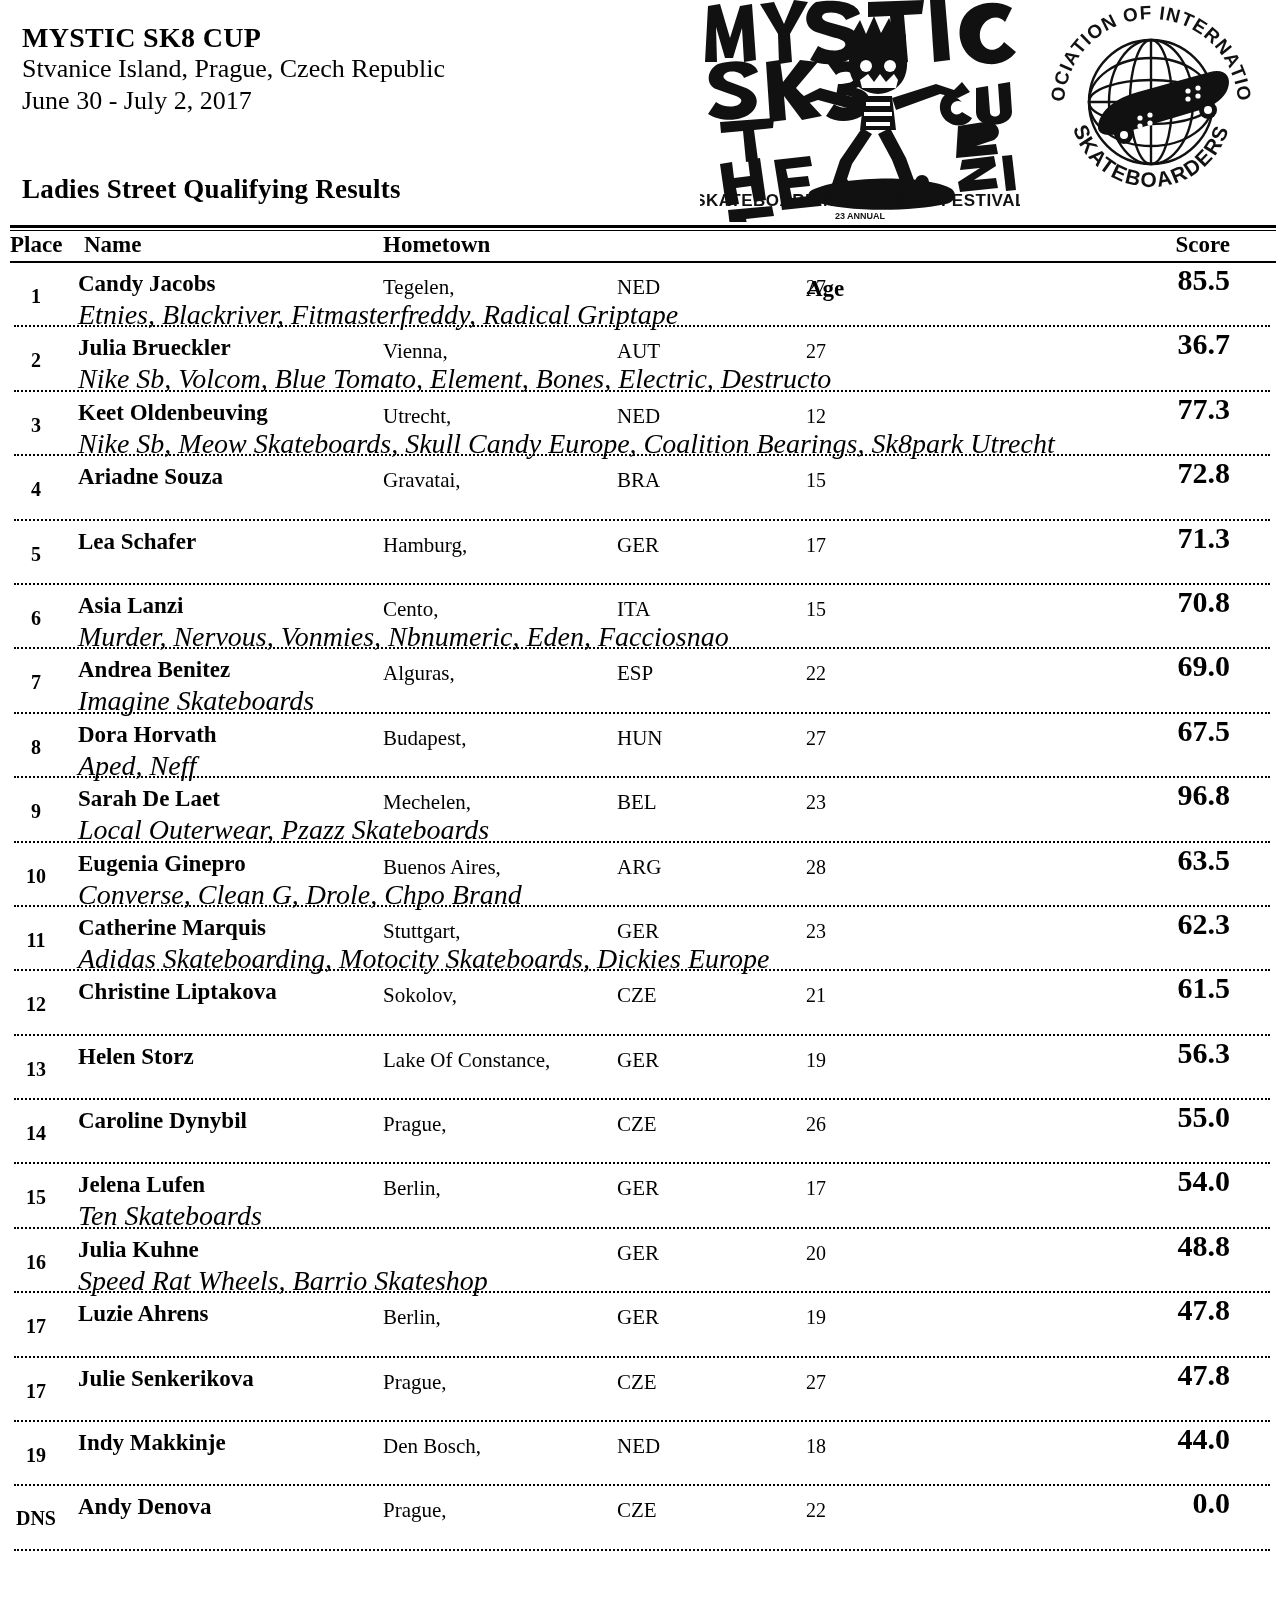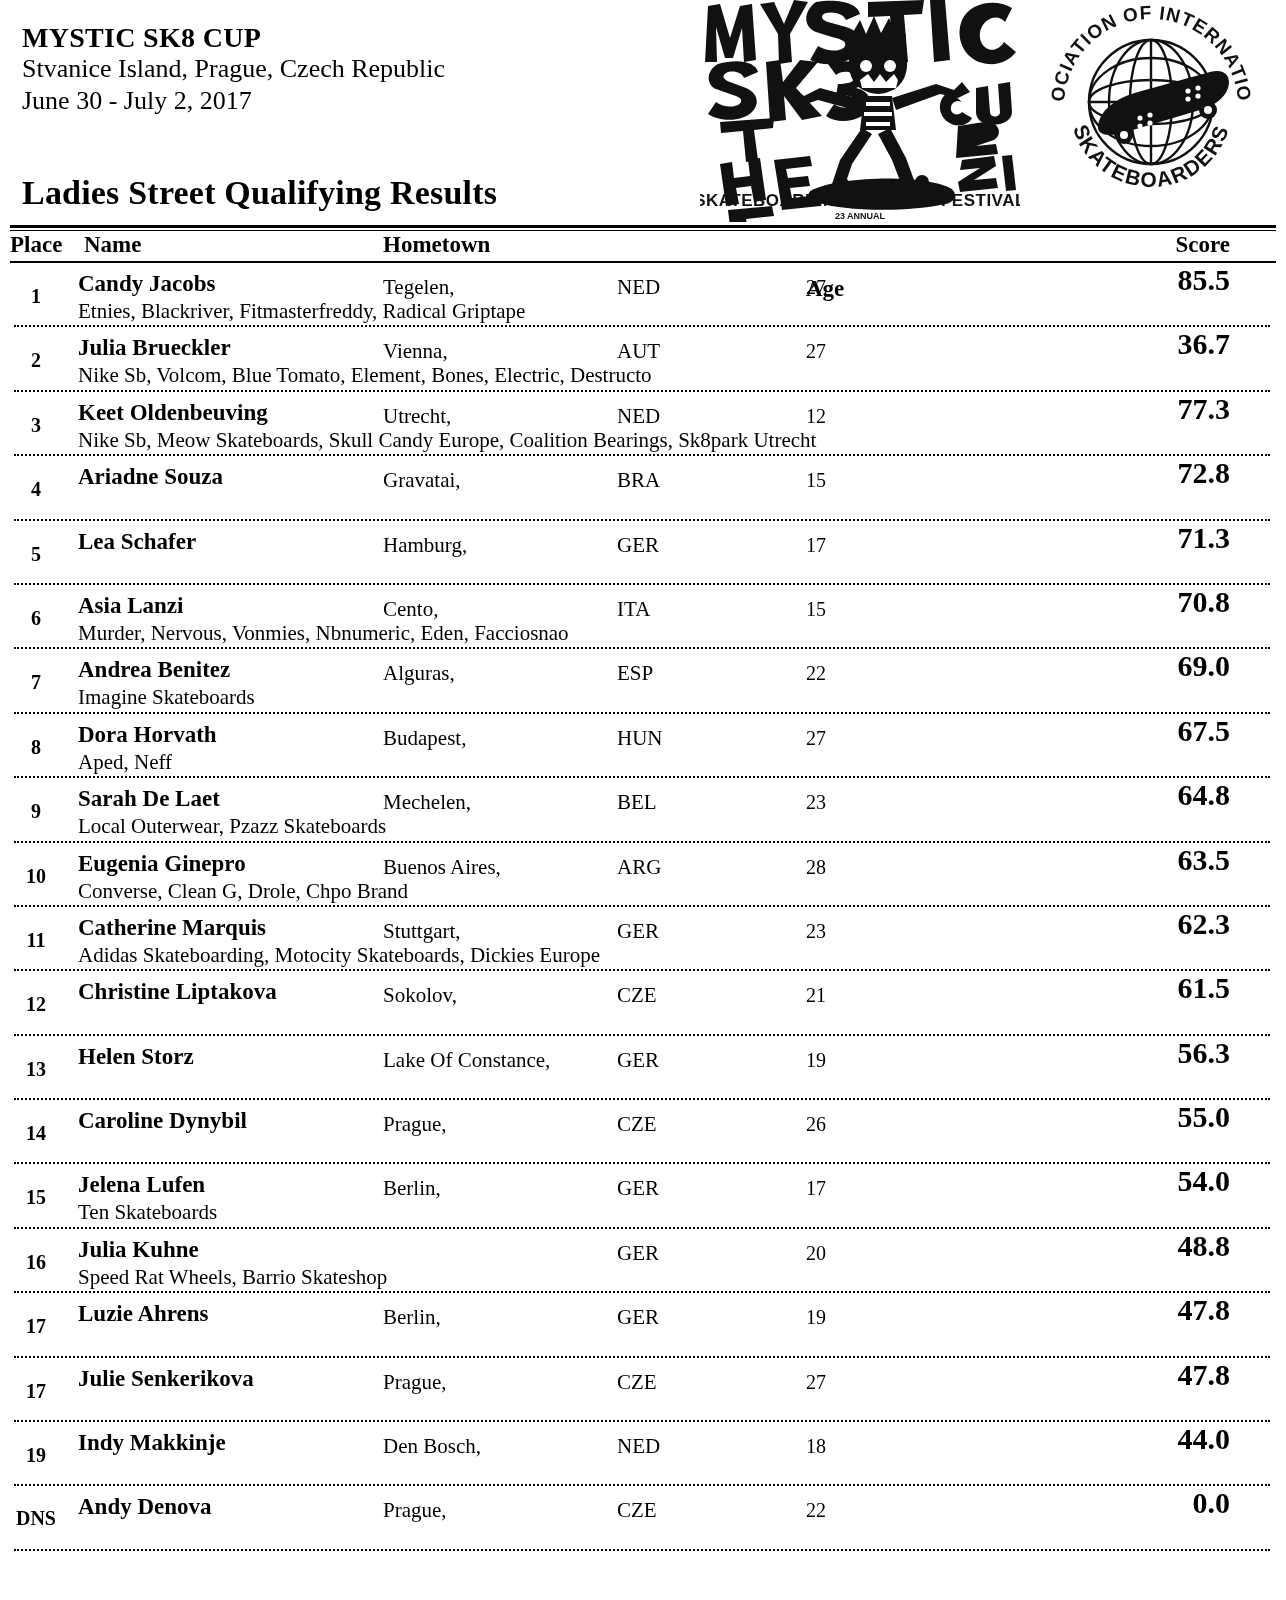--- a/index.html
+++ b/index.html
@@ -38,21 +38,21 @@
   .event-dates {
     font-size: 26px;
     font-weight: normal;
     line-height: 1.22;
     white-space: nowrap;
   }
   .section-title {
     position: absolute;
     left: 22px;
     top: 174px;
-    font-size: 34px;
+    font-size: 27px;
     font-weight: bold;
     letter-spacing: 0.2px;
     white-space: nowrap;
   }
 
   
   .logo-mystic {
     position: absolute;
     left: 700px;
     top: 0px;
@@ -156,22 +156,23 @@
     right: 56px;
     top: 0;
     font-weight: bold;
     font-size: 30px;
     white-space: nowrap;
   }
   .row .sponsors {
     position: absolute;
     left: 78px;
     top: 36px;
-    font-size: 21px;
-    white-space: nowrap;
+    font-size: 28px;
+    white-space: nowrap;
+    font-style: italic;
   }
   .row .sep {
     position: absolute;
     left: 14px;
     right: 16px;
     bottom: 0px;
     border-top: 2.5px dotted #000;
     height: 0;
   }
 </style>
@@ -378,21 +379,21 @@
         <div class="score">67.5</div>
         <div class="sponsors">Aped, Neff</div>
         <div class="sep"></div>
       </div>
       <div class="row">
         <div class="place">9</div>
         <div class="name">Sarah De Laet</div>
         <div class="town">Mechelen,</div>
         <div class="ctry">BEL</div>
         <div class="age">23</div>
-        <div class="score">64.8</div>
+        <div class="score">96.8</div>
         <div class="sponsors">Local Outerwear, Pzazz Skateboards</div>
         <div class="sep"></div>
       </div>
       <div class="row">
         <div class="place">10</div>
         <div class="name">Eugenia Ginepro</div>
         <div class="town">Buenos Aires,</div>
         <div class="ctry">ARG</div>
         <div class="age">28</div>
         <div class="score">63.5</div>

